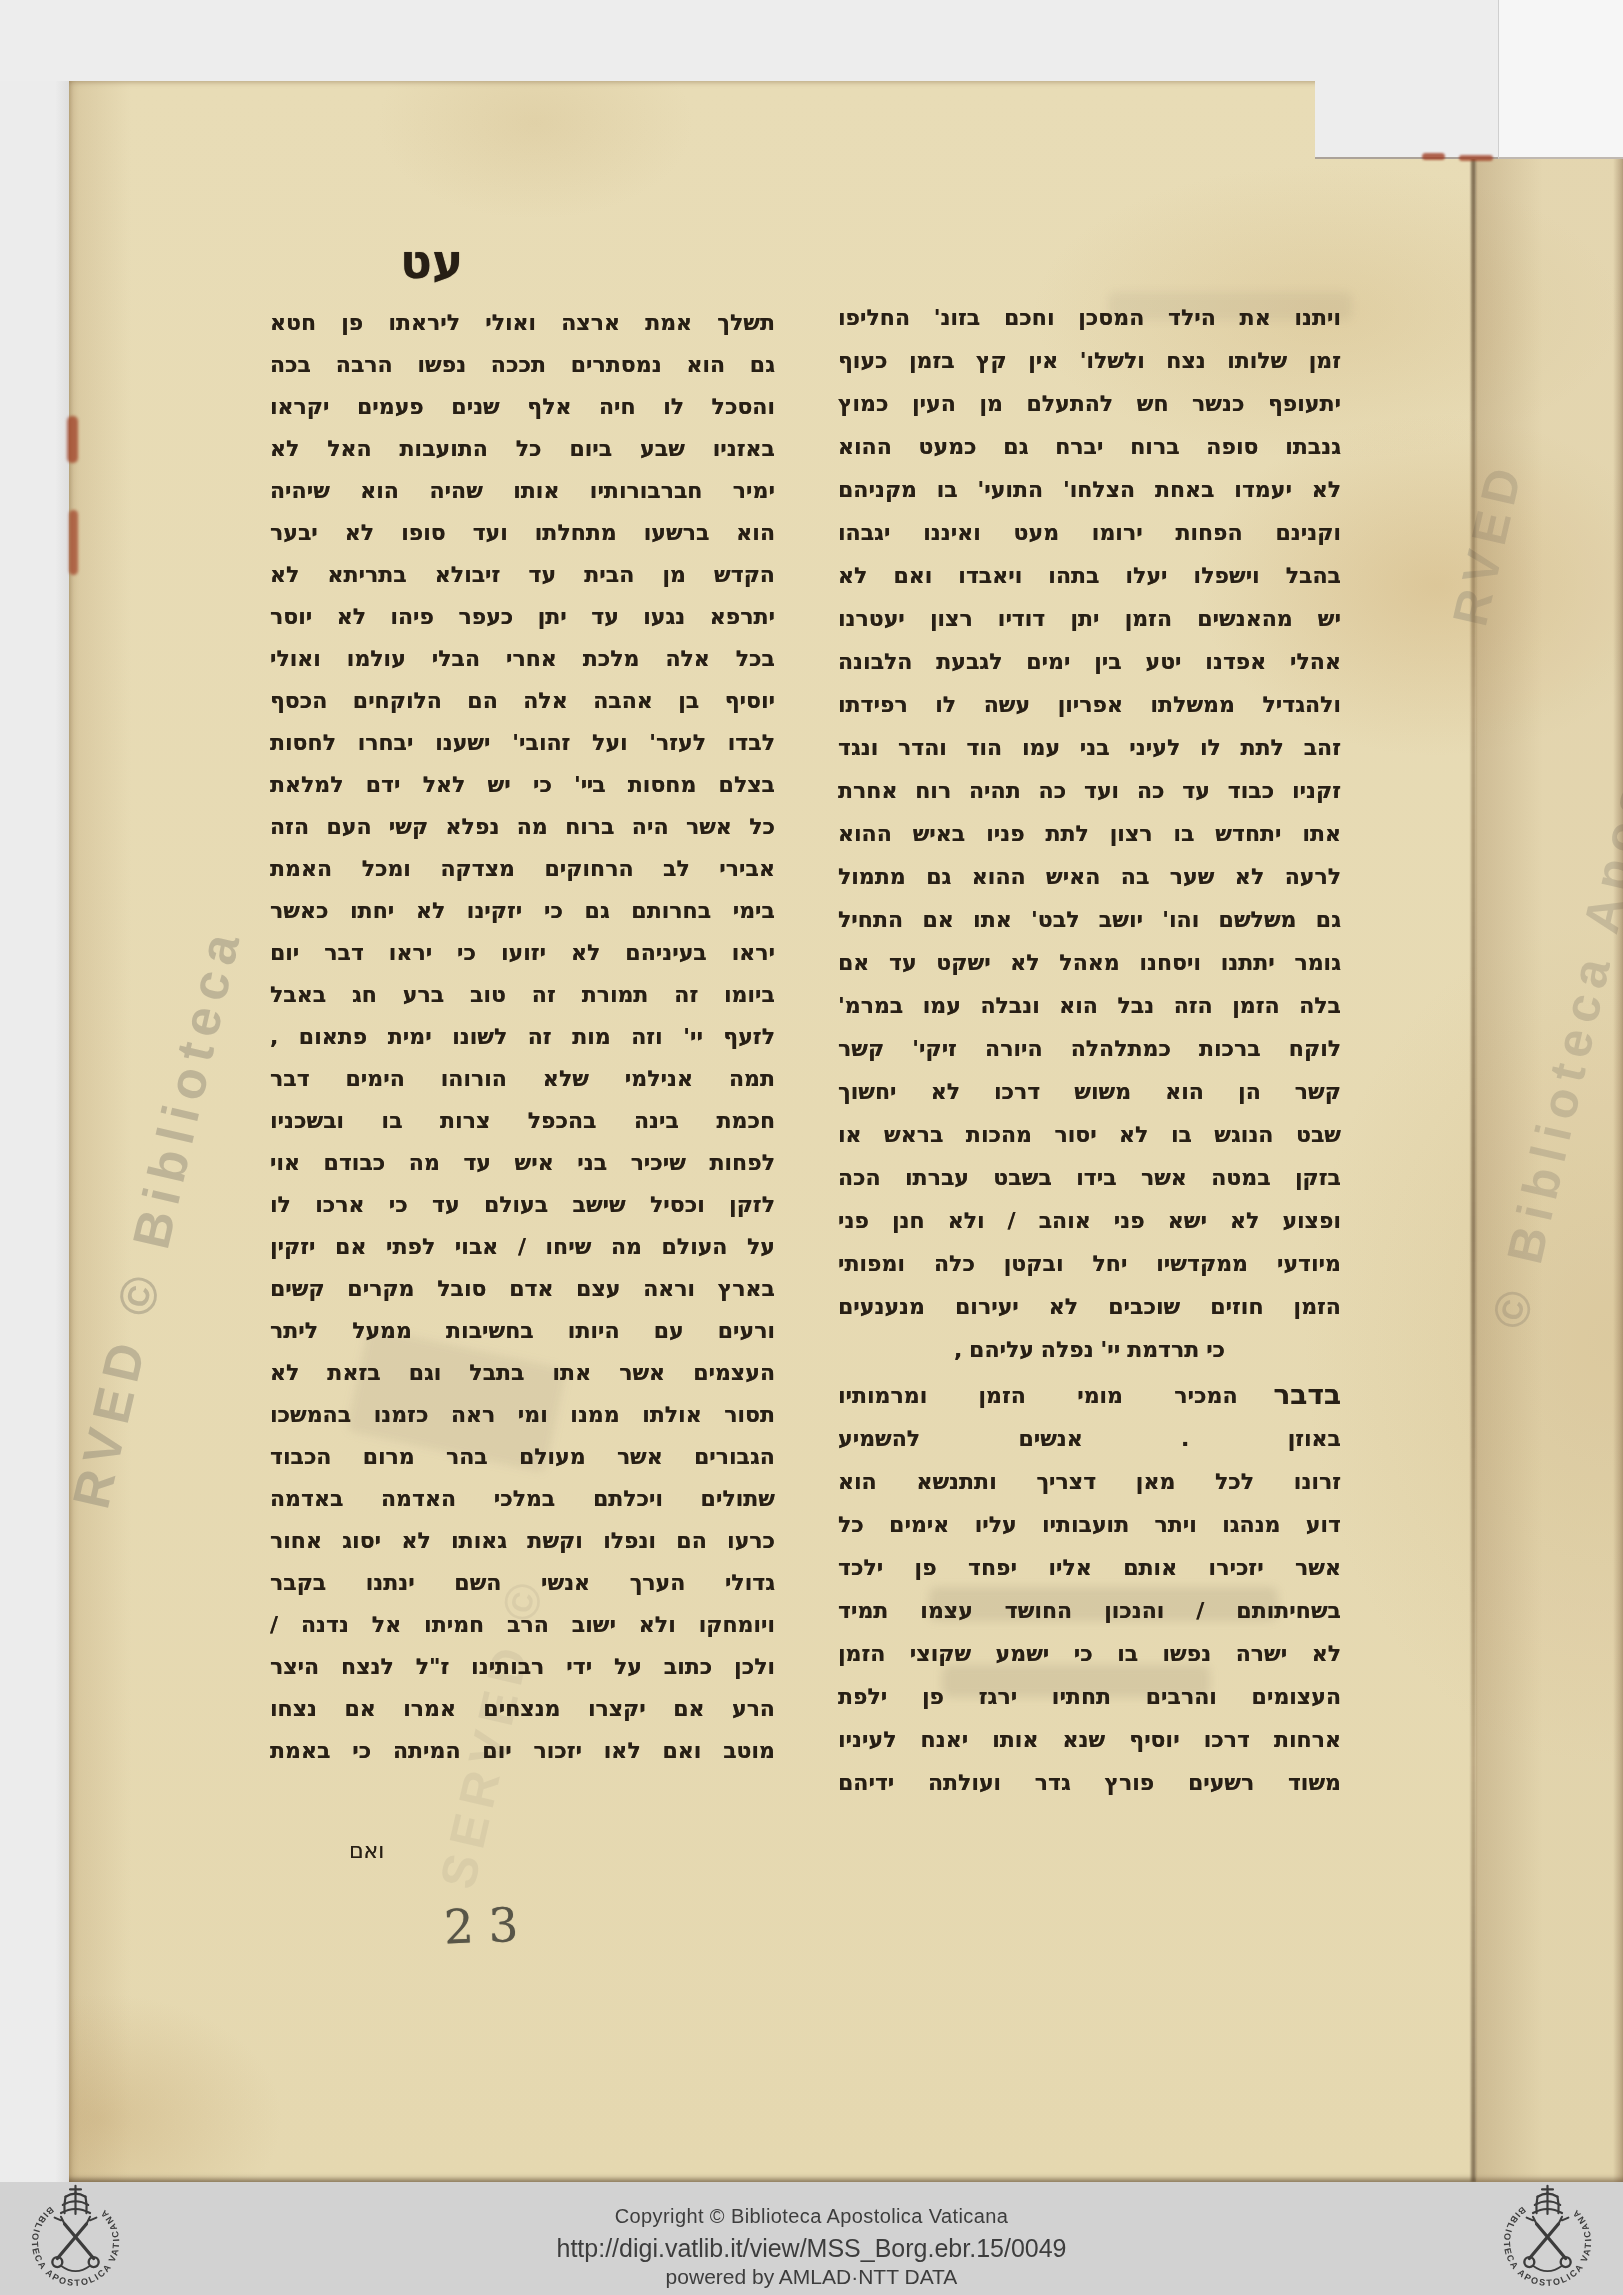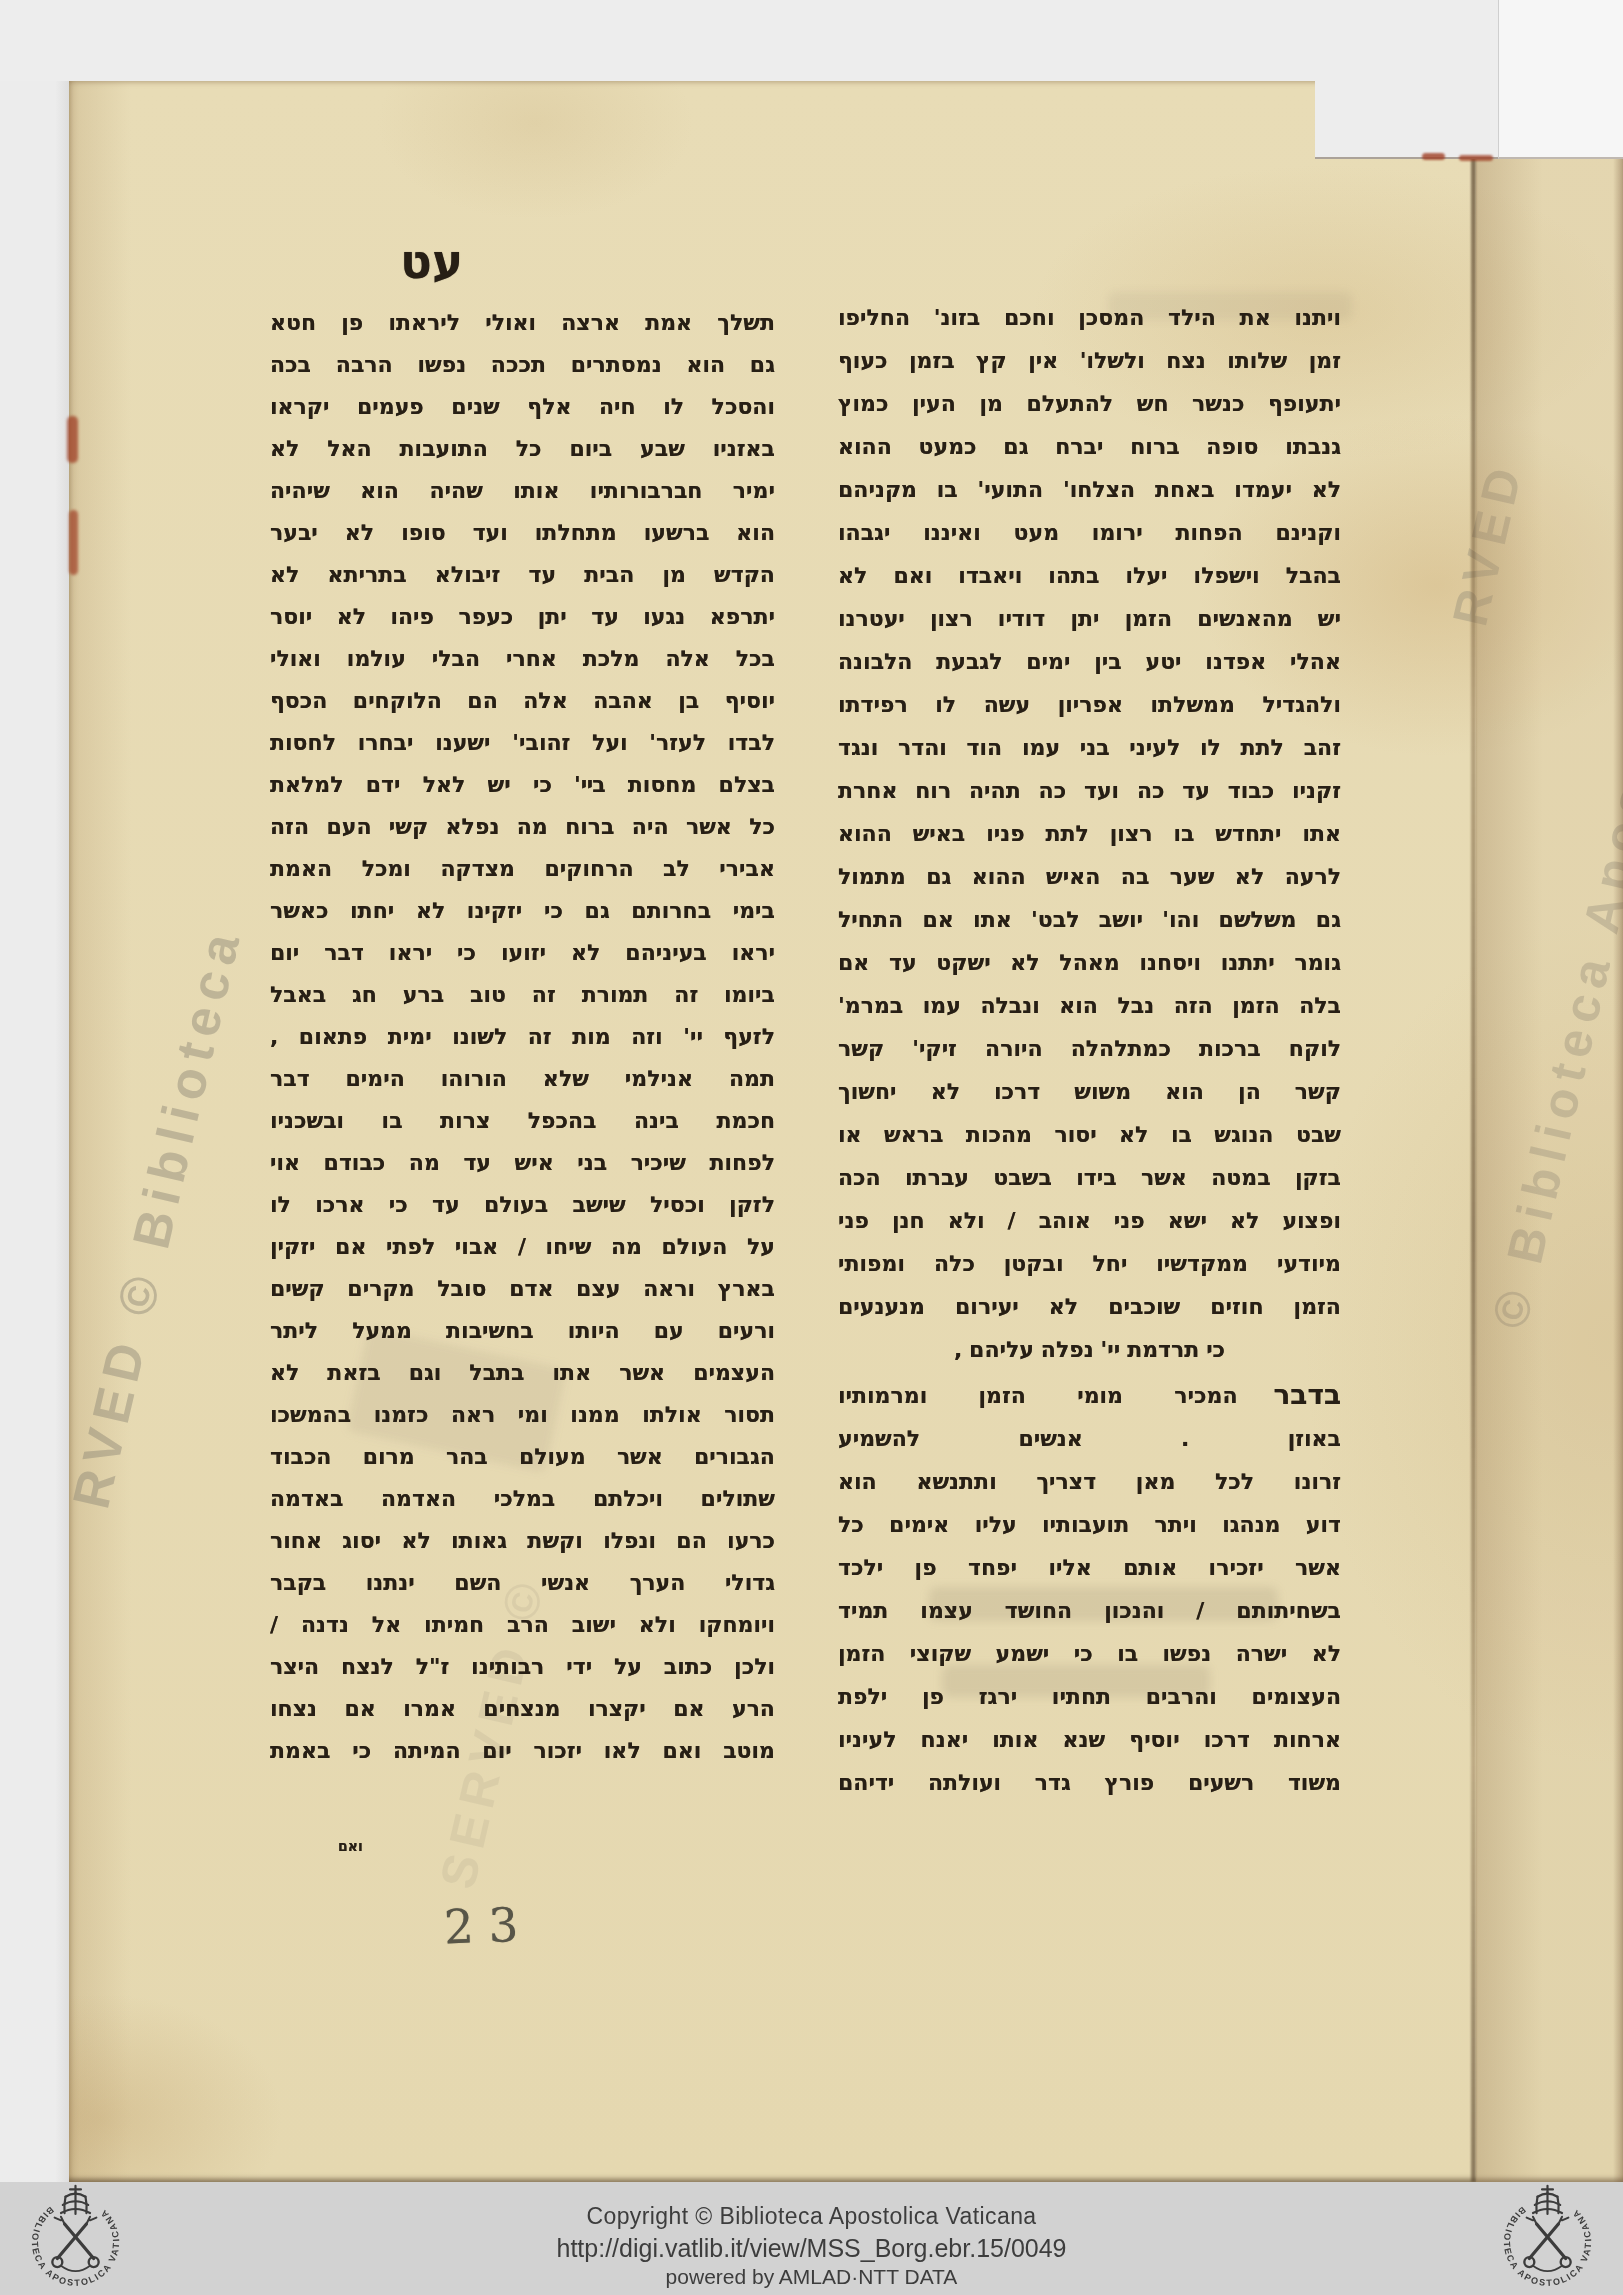--- a/index.html
+++ b/index.html
@@ -48,21 +48,21 @@
        text-shadow:0 0 0.5px rgba(30,20,10,.65);}
   .col-right{left:769px;top:215px;width:503px;}
   .col-left {left:201px;top:221px;width:505px;}
   .tl{text-align:justify;text-align-last:justify;overflow:hidden;word-spacing:-0.8px;}
   .col-right .tl{height:43px;line-height:43px;}
   .col-left  .tl{height:42px;line-height:42px;}
   .tl.end{text-align:center;text-align-last:auto;}
   .tl.section{display:flex;gap:36px;margin-top:3.2px;}
   .tl.section .bigword{font-size:28px;line-height:41px;}
   .tl.section .rest{flex:1;text-align:justify;text-align-last:justify;align-self:center;}
-  .catchword{position:absolute;left:269px;top:1757px;font-size:14px;font-weight:700;color:var(--ink);
+  .catchword{position:absolute;left:280px;top:1757px;font-size:22px;font-weight:400;color:var(--ink);
              text-shadow:0 0 0.5px rgba(30,20,10,.65);}
   .stamp{position:absolute;left:375px;top:1817px;font-family:"DejaVu Serif",serif;font-size:47px;
          letter-spacing:14.6px;color:var(--stamp_ink);opacity:.88;transform:rotate(-2deg);
          text-shadow:0 0 0.8px rgba(60,60,50,.6);}
 
   
   .crease{position:absolute;left:1402px;top:0;width:4.9px;height:2101px;filter:blur(0.8px);
           background:linear-gradient(180deg, rgba(80,60,38,.7), rgba(125,98,62,.45) 30%,
                      rgba(95,72,45,.6) 55%, rgba(130,102,66,.4) 80%, rgba(80,60,38,.6));}
   .gutter-shade{position:absolute;left:1407px;top:0;width:148px;height:2101px;
@@ -84,21 +84,21 @@
   .redmark{position:absolute;background:var(--red_mark);filter:blur(1.6px);border-radius:4.9px;z-index:6;}
   .r1{left:67px;top:416px;width:10.6px;height:47px;opacity:.75;}
   .r2{left:69px;top:510px;width:9px;height:65px;opacity:.7;}
   .r3{left:1422px;top:153px;width:23px;height:7.3px;opacity:.8;filter:blur(1.2px);}
   .r4{left:1459px;top:155px;width:34px;height:5.7px;opacity:.75;filter:blur(1.2px);}
 
   
   .footer{position:absolute;left:0;top:2182px;width:1623px;height:114px;background:var(--footer_bg);
           z-index:7;font-family:"Liberation Sans",sans-serif;color:var(--footer_text);}
   .f-center{position:absolute;left:0;right:0;top:18px;text-align:center;}
-  .f1{font-size:23px;line-height:32px;letter-spacing:0.4px;}
+  .f1{font-size:20px;line-height:32px;letter-spacing:0.4px;}
   .f2{font-size:25px;line-height:32px;}
   .f3{font-size:21px;line-height:26px;}
   .emblem{position:absolute;top:2.4px;width:109px;height:109px;}
   .emblem-left{left:21px;}
   .emblem-right{right:21px;}
   .etext{fill:#3c3c3c;font-family:"Liberation Sans",sans-serif;font-weight:bold;}
 </style>
 </head>
 <body>
 

